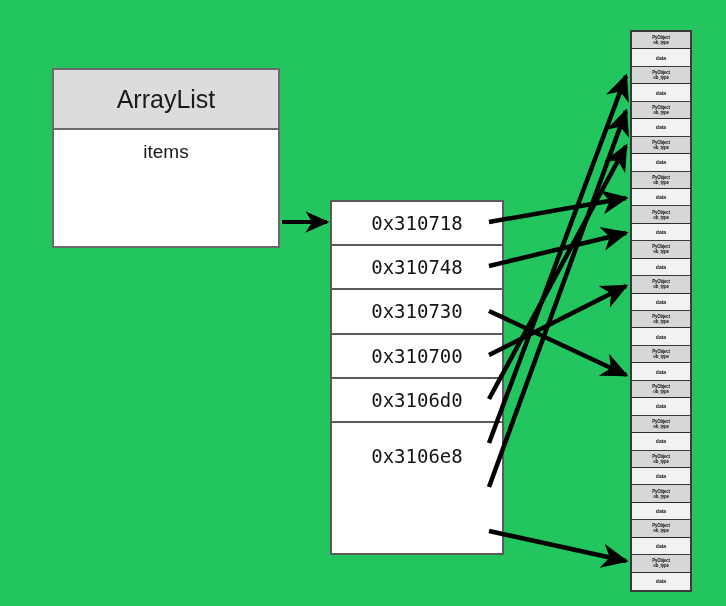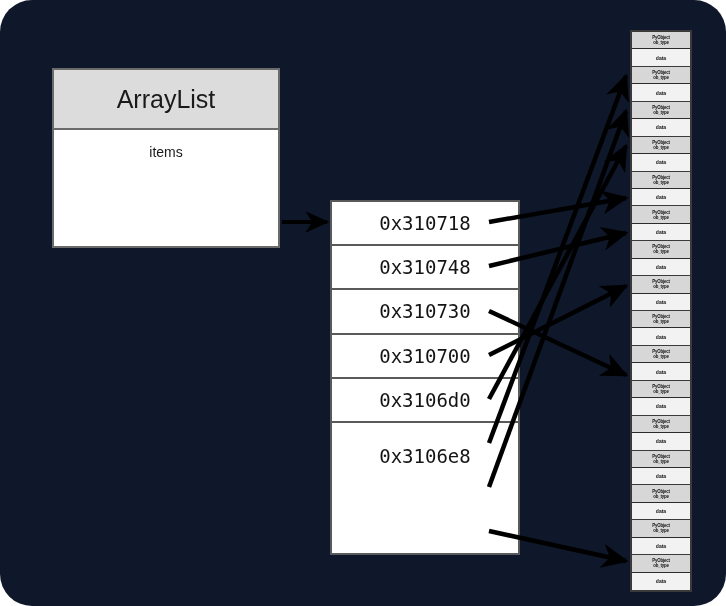--- a/index.html
+++ b/index.html
@@ -7,23 +7,22 @@
     padding: 0;
     background: #ffffff;
   }
   body {
     font-family: "Liberation Sans", sans-serif;
   }
   #canvas {
     position: relative;
     width: 726px;
     height: 606px;
-    background: #0f172a;
+    background: #22c55e;
     overflow: hidden;
-    border-radius: 32px;
   }
 
   
   #arraylist-box {
     position: absolute;
     left: 52px;
     top: 68px;
     width: 228px;
     height: 180px;
     box-sizing: border-box;
@@ -46,29 +45,29 @@
   }
   .al-row.field1 {
     height: 59px;
     background: #f4f4f4;
     border-bottom: 2px solid #6b6b6b;
     font-size: 19px;
   }
   .al-row.field2 {
     height: 43px;
     background: #ffffff;
-    font-size: 14px;
+    font-size: 19px;
   }
 
   
   #address-box {
     position: absolute;
     left: 330px;
     top: 200px;
-    width: 190px;
+    width: 174px;
     height: 355px;
     box-sizing: border-box;
     border: 2px solid #5a5a5a;
     background: #ffffff;
   }
   .addr-row {
     box-sizing: border-box;
     height: 44.2px;
     width: 100%;
     display: flex;

